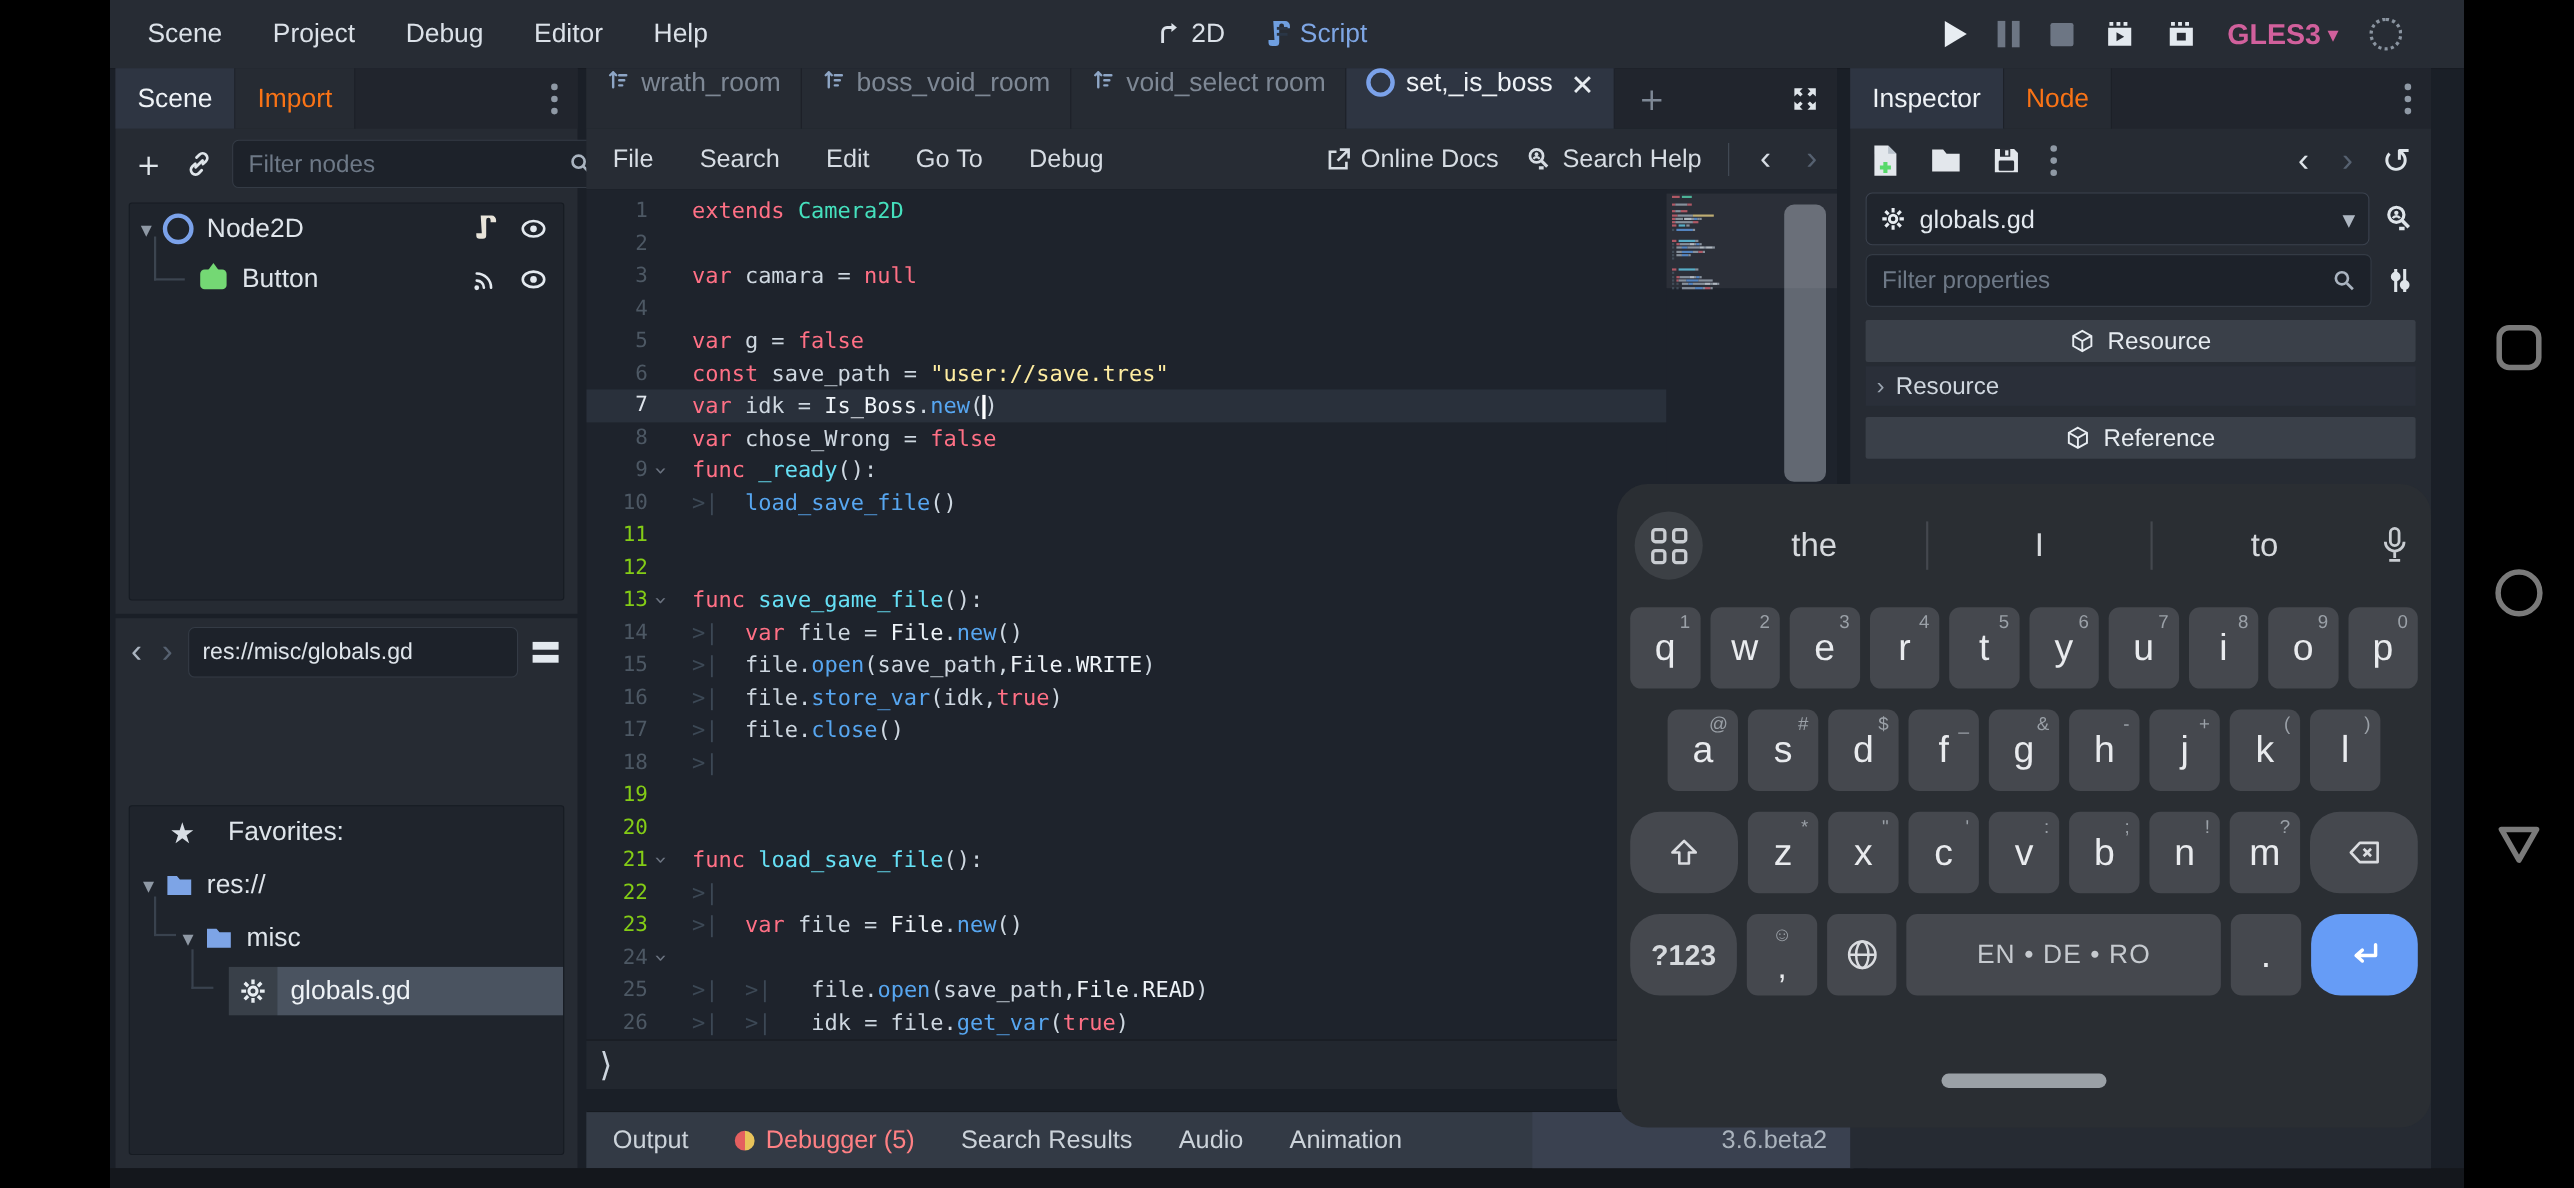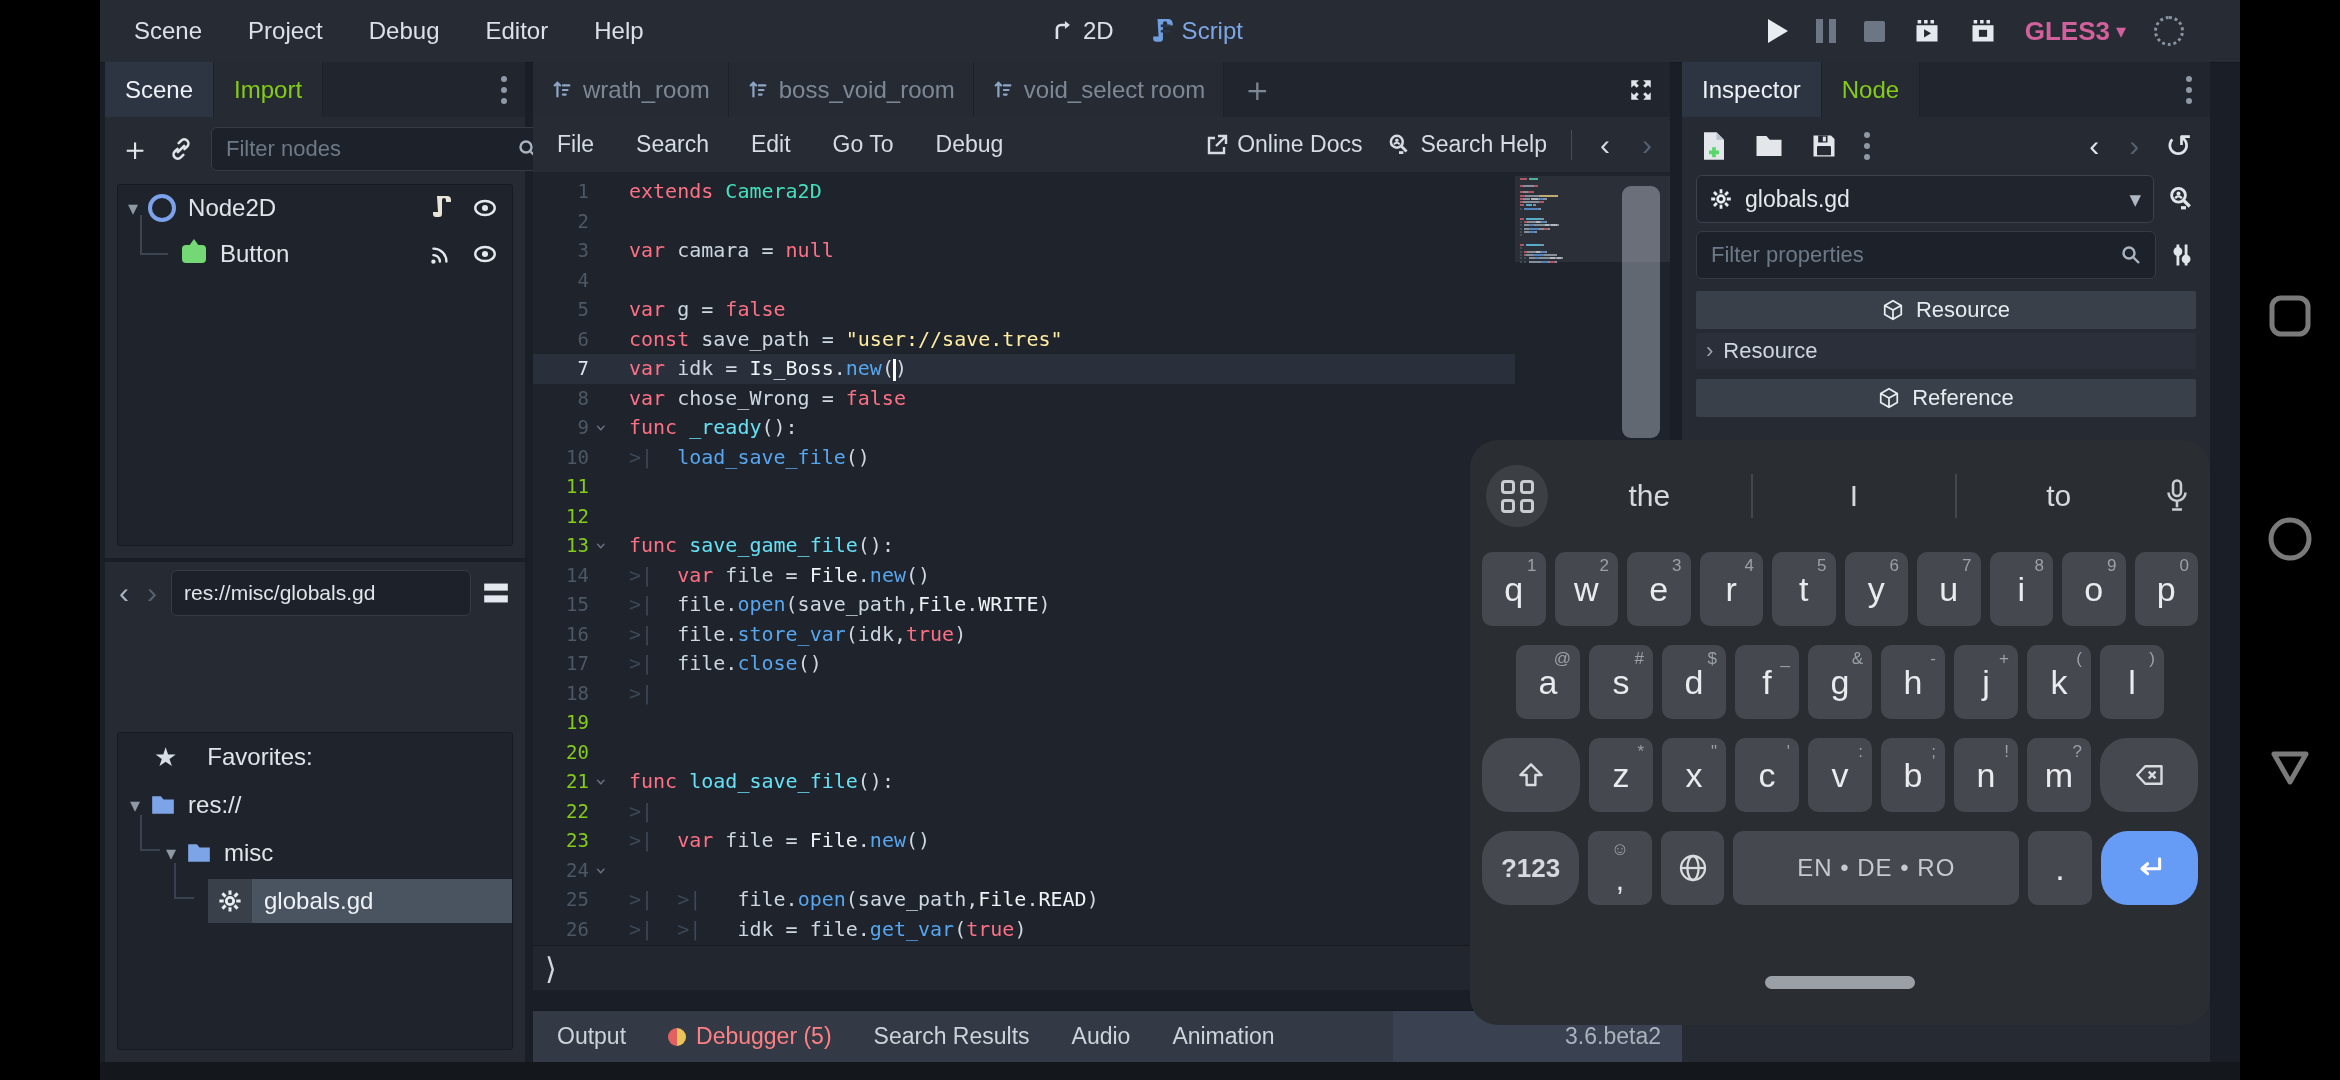--- a/index.html
+++ b/index.html
@@ -21,21 +21,21 @@
   .icon-play{width:0;height:0;border-left:20px solid #e8edf2;border-top:12px solid transparent;border-bottom:12px solid transparent;}
   .icon-pause{display:flex;gap:6px;}
   .icon-pause i{display:block;width:7px;height:24px;background:#6d7684;}
   .icon-stop{width:21px;height:21px;background:#6d7684;border-radius:2px;}
   .gles{font-size:26px;font-weight:bold;color:#d1609c;display:flex;align-items:center;gap:6px;}
   .spinner{width:24px;height:24px;border-radius:50%;border:3px dotted #8a94a0;}
 
   
   .dock{position:absolute;background:#262b33;}
   .tabrow{height:55px;background:#21252d;display:flex;align-items:stretch;position:relative;}
-  .tab{display:flex;align-items:center;gap:10px;padding:0 20px;font-size:24px;color:#84cc16;background:#262b33;border-right:1px solid #1c2027;cursor:pointer;}
+  .tab{display:flex;align-items:center;gap:10px;padding:0 20px;font-size:24px;color:#f97316;background:#262b33;border-right:1px solid #1c2027;cursor:pointer;}
   .tab.active{background:#2e3542;color:#eef2f6;}
   .vdots{width:6px;height:6px;border-radius:50%;background:#8f99a5;position:relative;margin:auto 18px;}
   .vdots::before,.vdots::after{content:"";position:absolute;left:0;width:6px;height:6px;border-radius:50%;background:#8f99a5;}
   .vdots::before{top:-11px;} .vdots::after{top:11px;}
   .inputbox{background:#1d222a;border:1px solid #343b45;border-radius:6px;height:42px;display:flex;align-items:center;padding:0 12px;color:#dfe5eb;font-size:22px;}
   .inputbox input{background:transparent;border:none;outline:none;color:#dfe5eb;font-size:22px;flex:1;min-width:0;font-family:"Liberation Sans",sans-serif;}
   .inputbox input::placeholder{color:#6e7987;}
   .treebox{position:absolute;left:12px;right:12px;background:#1f242c;border:1px solid #161b22;border-radius:3px;overflow:hidden;}
   .caret{color:#8f99a5;font-size:20px;}
 
@@ -56,21 +56,21 @@
   .fsrow{display:flex;align-items:center;height:48px;font-size:24px;color:#dfe5eb;position:relative;}
   .star{color:#d8dee5;font-size:26px;}
   .fssel{display:flex;align-items:center;flex:1;height:44px;}
   .fssel .gearbox{width:44px;height:44px;background:#394049;display:flex;align-items:center;justify-content:center;}
   .fssel .sel{flex:1;height:44px;background:#4a5360;display:flex;align-items:center;padding-left:12px;color:#eef2f6;}
   .guide{position:absolute;border-left:2px solid #39424e;border-bottom:2px solid #39424e;}
 
   
   .center{position:absolute;left:433px;top:62px;width:1137px;height:1000px;}
   .stabs{height:55px;background:#21252d;display:flex;align-items:stretch;}
-  .stab{display:flex;align-items:center;gap:10px;padding:0 18px;font-size:24px;color:#7e8895;background:#262b33;border-right:1px solid #1c2027;cursor:pointer;}
+  .stab{display:flex;gap:10px;padding:0 18px;font-size:24px;color:#7e8895;background:#262b33;border-right:1px solid #1c2027;cursor:pointer;}
   .stab.active{background:#2e3542;color:#eef2f6;}
   .stab .closex{font-size:26px;color:#e7ecf1;margin-left:6px;}
   .stab-circle{width:18px;height:18px;border:4px solid #7ba2ea;border-radius:50%;}
   .plusbtn{color:#7e8895;font-size:34px;display:flex;align-items:center;padding:0 16px;}
   .smenu{height:55px;background:#272c34;display:flex;align-items:center;font-size:23px;color:#d6dce3;gap:42px;padding-left:24px;border-bottom:1px solid #15181e;}
   .smenu .right{margin-left:auto;display:flex;align-items:center;gap:24px;padding-right:14px;}
   .smenu .mitem{display:flex;align-items:center;gap:8px;cursor:pointer;}
   .smenu .divline{width:1px;height:30px;background:#454d58;}
   .codewrap{position:absolute;left:0;top:110px;width:1137px;height:773px;background:#1e232c;overflow:hidden;}
   .lines{position:absolute;left:0;top:5px;width:982px;font-family:"DejaVu Sans Mono","Liberation Mono",monospace;font-size:20px;}
@@ -343,20 +343,25 @@
           <span>boss_void_room</span>
         </div>
         <div class="stab">
           <svg width="22" height="22" viewBox="0 0 24 24">
               <g stroke="#8ea6c6" stroke-width="2.4" fill="none" stroke-linecap="round">
                 <path d="M7 4 v15 M7 4 l-3 3 M7 4 l3 3"></path>
                 <path d="M13 7 h7 M13 12 h5 M13 17 h3"></path>
               </g>
             </svg>
           <span>void_select room</span>
+        </div>
+        <div class="stab active">
+          <span class="stab-circle"></span>
+          <span>set,_is_boss</span>
+          <span class="closex">✕</span>
         </div>
         <div class="plusbtn">＋</div>
         <div style="margin-left:auto;display:flex;align-items:center;padding-right:16px;">
           <svg width="26" height="26" viewBox="0 0 24 24" fill="#dfe5ea">
               <path d="M3 3 h7 l-2.5 2.5 2.5 2.5 -2 2 -2.5-2.5 L3 10 z M21 3 v7 l-2.5-2.5 -2.5 2.5 -2-2 2.5-2.5 L14 3 z M21 21 h-7 l2.5-2.5 -2.5-2.5 2-2 2.5 2.5 2.5-2.5 z M3 21 v-7 l2.5 2.5 2.5-2.5 2 2 -2.5 2.5 2.5 2.5 z"></path>
             </svg>
         </div>
       </div>
 
       <div class="smenu">

